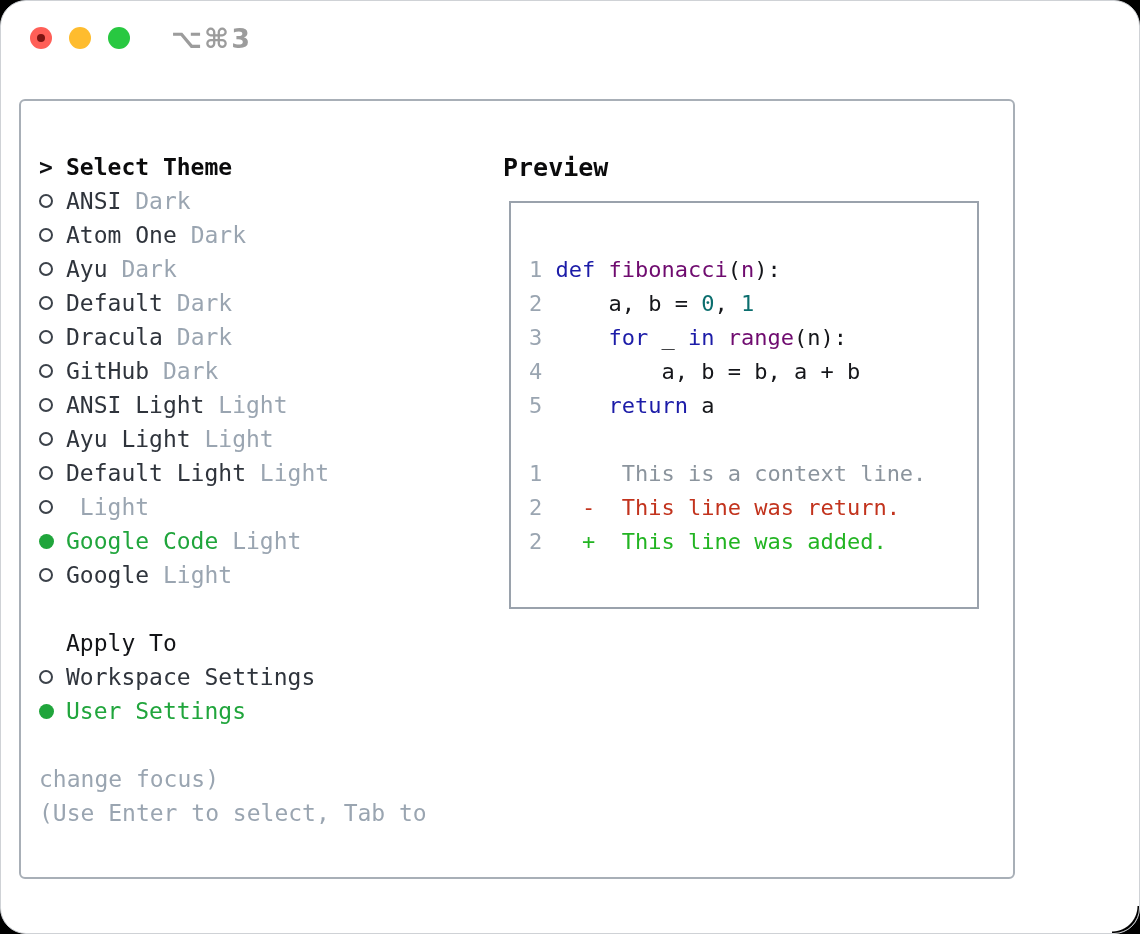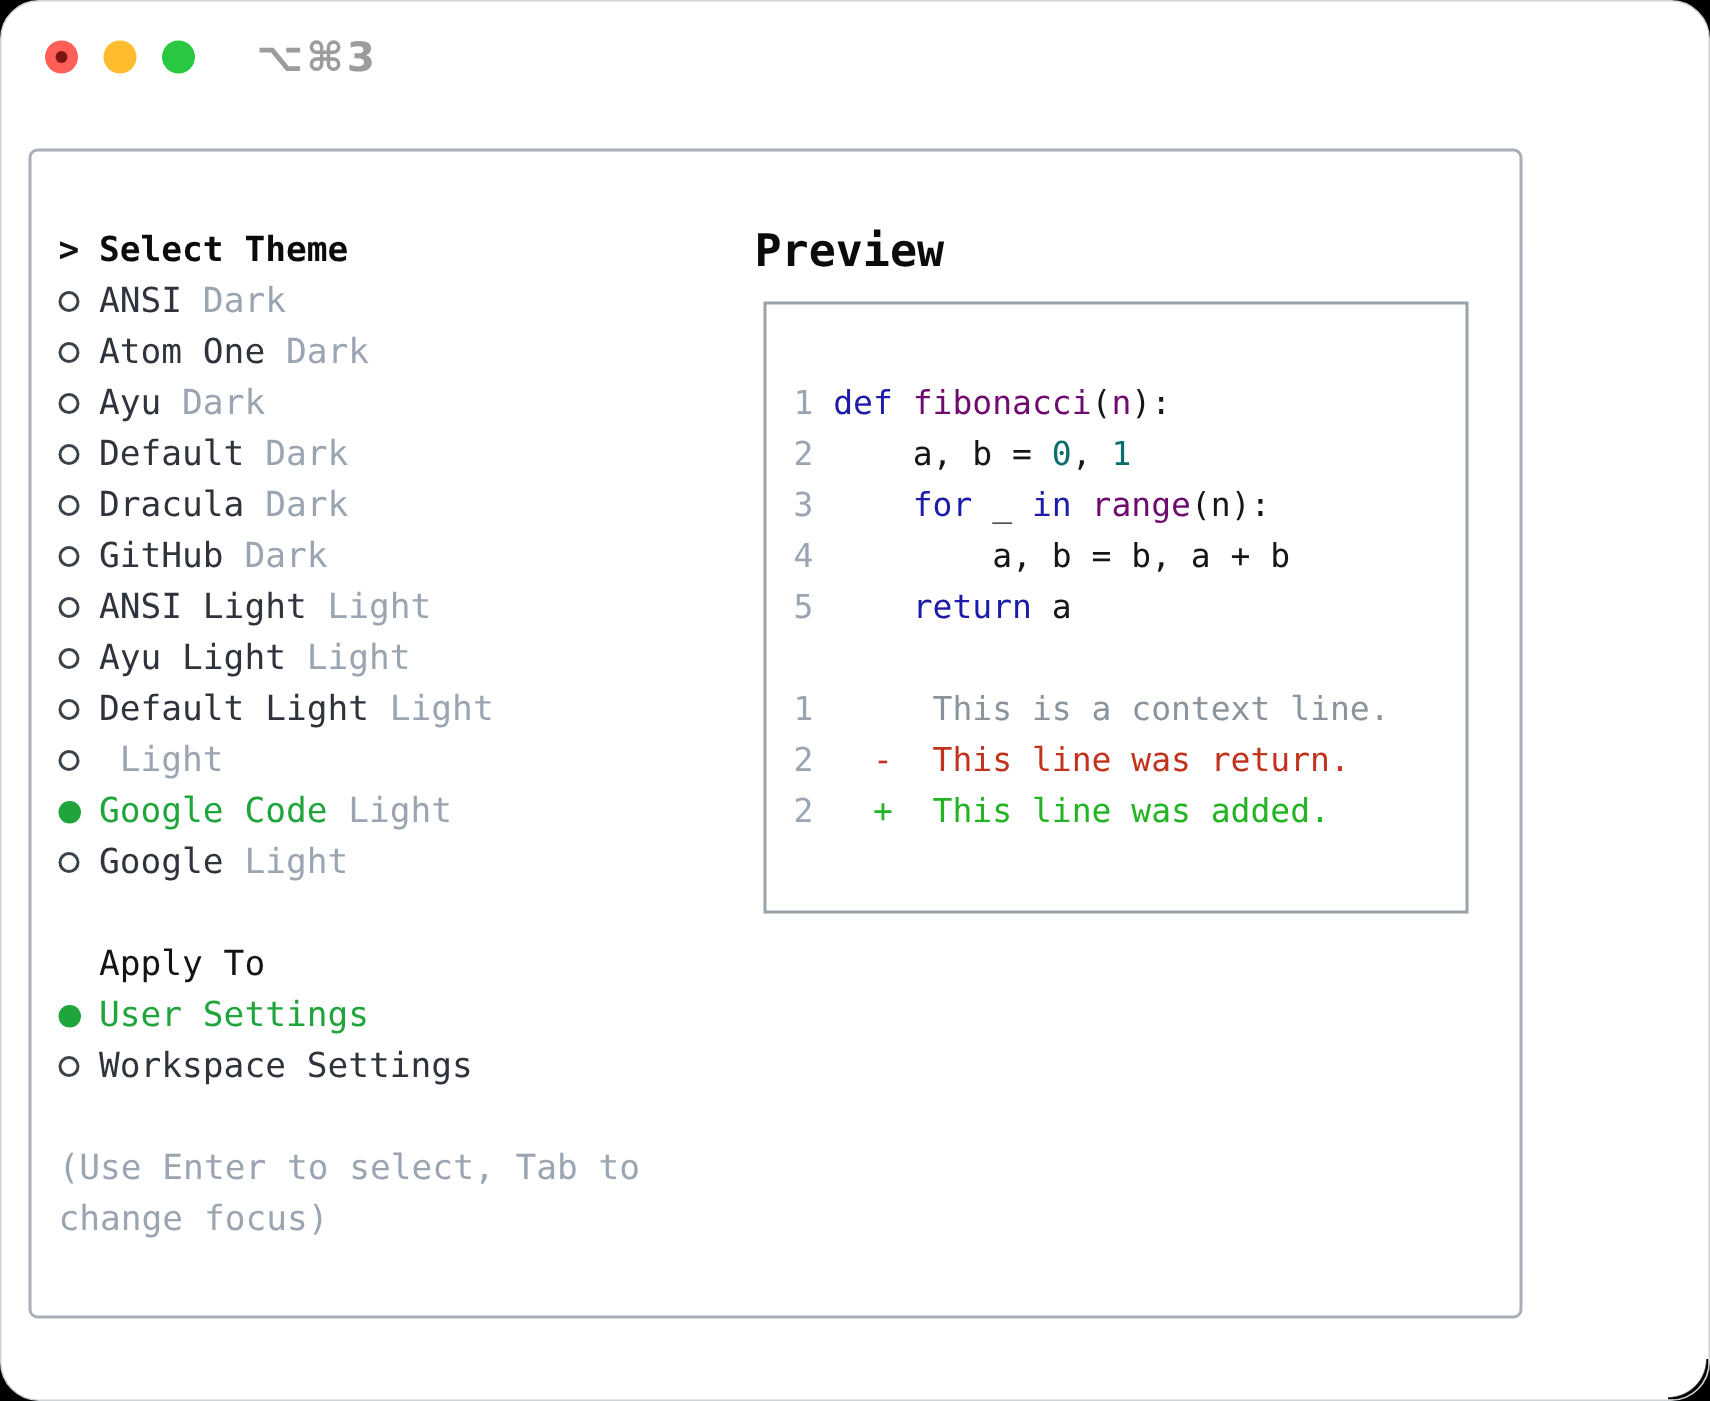--- a/index.html
+++ b/index.html
@@ -29,21 +29,21 @@
   .circle.sel { border:none; background:var(--green); width:15px; height:15px; }
   .prompt { color:#101114; font-weight:bold; }
   .hdr { font-weight:bold; color:#0b0b0c; }
   .name {}
   .name.sel { color:var(--green); }
   .suffix { color:var(--muted); }
   .apply-hdr { color:#131417; }
   .hint { color:var(--muted); }
   
   .preview-label { position:absolute; left:502px; top:149px; height:34px; display:flex; align-items:center;
-                   font-size:30px; font-weight:bold; color:#0b0b0c; }
+                   font-size:25px; font-weight:bold; color:#0b0b0c; }
   .preview-box { position:absolute; left:508px; top:200px; width:470px; height:408px;
                  border:2px solid #9aa2ac; background:#fff; padding:49px 0 0 18px; }
   .cl { height:34px; font-size:22px; white-space:pre; display:flex; align-items:center; }
   .ln  { color:var(--ln); }
   .kw  { color:var(--kw); }
   .fn  { color:var(--fn); }
   .lit { color:var(--lit); }
   .pl  { color:var(--pl); }
   .ctx { color:var(--ctx); }
   .del { color:var(--del); }
@@ -82,26 +82,26 @@
         <div class="row"><span class="marker"><span class="circle"></span></span><span class="name">Default Light</span><span class="suffix"> Light</span></div>
         <div class="row"><span class="marker"><span class="circle"></span></span><span class="suffix"> Light</span></div>
         <div class="row"><span class="marker"><span class="circle sel"></span></span><span class="name sel">Google Code</span><span class="suffix"> Light</span></div>
         <div class="row"><span class="marker"><span class="circle"></span></span><span class="name">Google</span><span class="suffix"> Light</span></div>
       </div>
     <div class="row"></div>
     <div class="row apply-hdr">
       <span class="marker"></span><span>Apply To</span>
     </div>
     <div id="apply-list">
+        <div class="row"><span class="marker"><span class="circle"></span></span><span class="name">Workspace Settings</span></div>
         <div class="row"><span class="marker"><span class="circle sel"></span></span><span class="name sel">User Settings</span></div>
-        <div class="row"><span class="marker"><span class="circle"></span></span><span class="name">Workspace Settings</span></div>
       </div>
     <div class="row"></div>
+    <div class="row hint">change focus)</div>
     <div class="row hint">(Use Enter to select, Tab to</div>
-    <div class="row hint">change focus)</div>
   </div>
 
   <div class="preview-label">Preview</div>
   <div class="preview-box">
     <div id="preview-code">
         <div class="cl"><span class="ln">1 </span><span class="kw">def</span><span class="pl"> </span><span class="fn">fibonacci</span><span class="pl">(</span><span class="fn">n</span><span class="pl">):</span></div>
         <div class="cl"><span class="ln">2 </span><span class="pl">    a, b = </span><span class="lit">0</span><span class="pl">, </span><span class="lit">1</span></div>
         <div class="cl"><span class="ln">3 </span><span class="pl">    </span><span class="kw">for</span><span class="pl"> _ </span><span class="kw">in</span><span class="pl"> </span><span class="fn">range</span><span class="pl">(n):</span></div>
         <div class="cl"><span class="ln">4 </span><span class="pl">        a, b = b, a + b</span></div>
         <div class="cl"><span class="ln">5 </span><span class="pl">    </span><span class="kw">return</span><span class="pl"> a</span></div>

